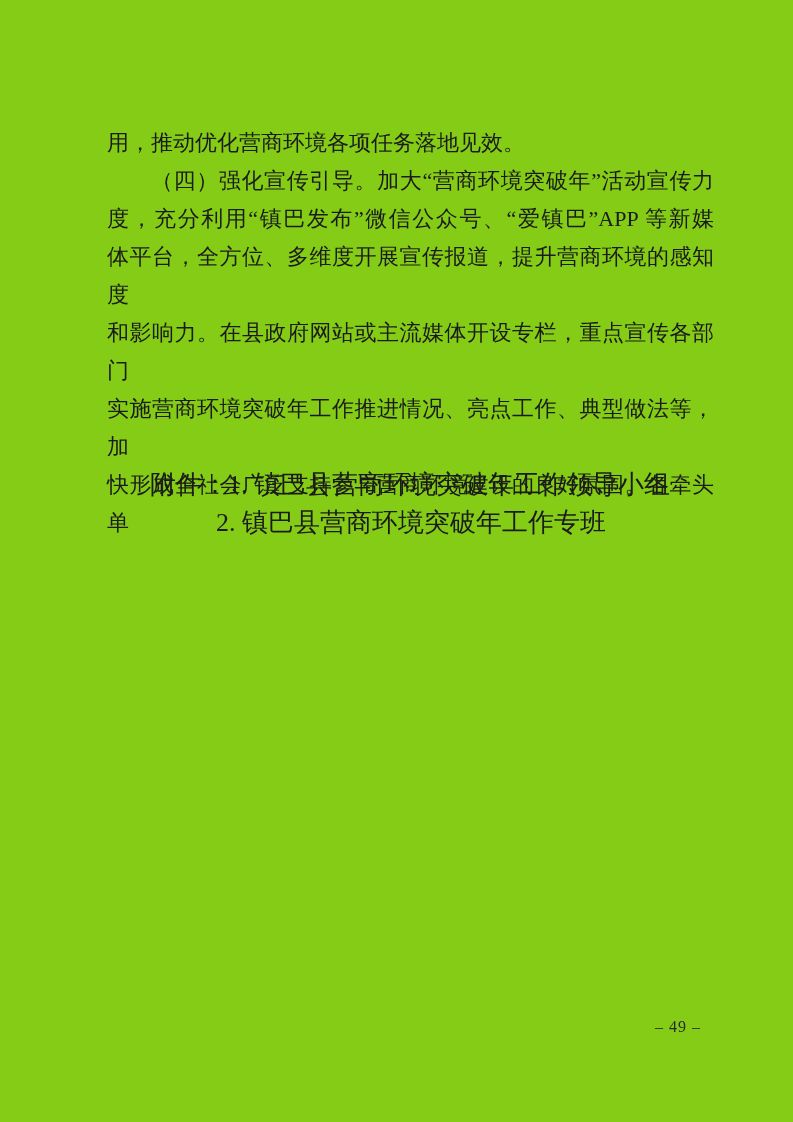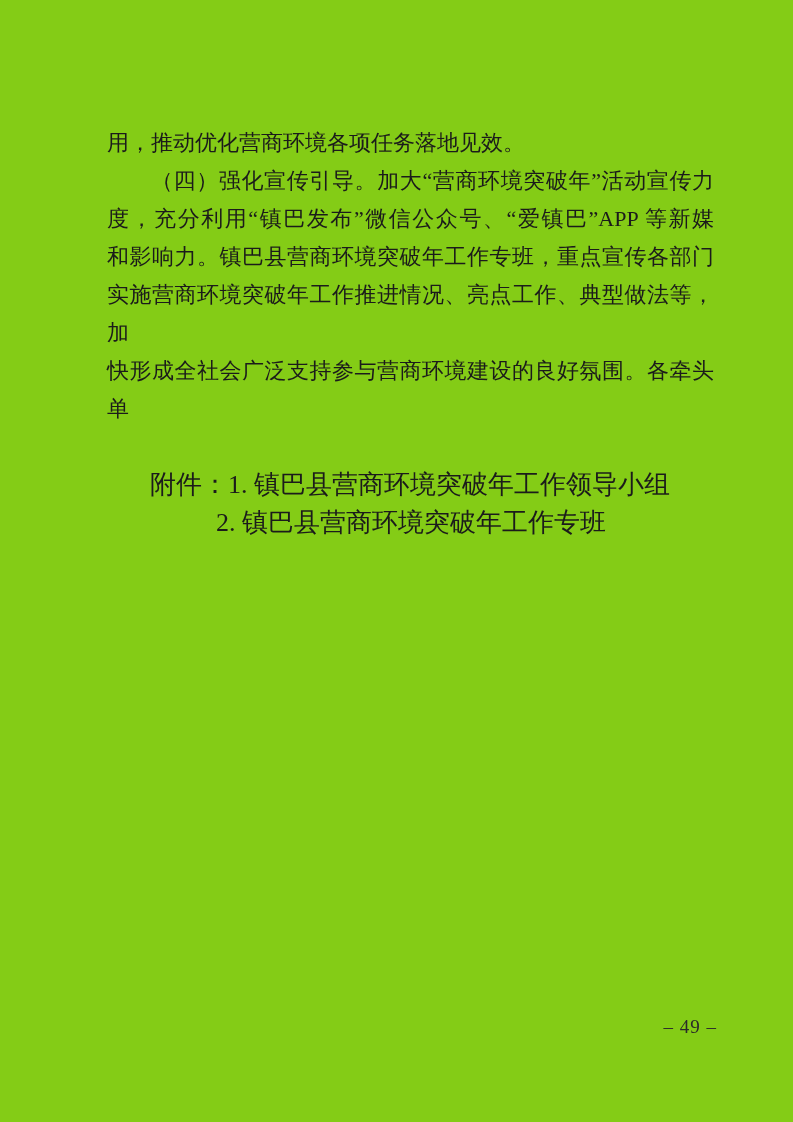--- a/index.html
+++ b/index.html
@@ -42,37 +42,38 @@
     width: 540px;
     font-size: 26px;
     line-height: 38px;
     color: #1b1b1b;
   }
   .att-line { white-space: nowrap; }
   .att-line.hang { margin-left: 66px; }
   .page-number {
     position: absolute;
     top: 1014px;
-    right: 76px;
-    font-size: 19px;
+    right: 92px;
+    font-size: 16px;
     line-height: 26px;
     color: #2a2a2a;
     letter-spacing: 1px;
   }
 </style>
 </head>
 <body>
 
 <div class="page">
 
   <div class="body-text">
     <div class="line end">用，推动优化营商环境各项任务落地见效。</div>
     <div class="line just indent2">（四）强化宣传引导。加大“营商环境突破年”活动宣传力</div>
     <div class="line just">度，充分利用“镇巴发布”微信公众号、“爱镇巴”APP 等新媒</div>
-    <div class="line just">和影响力。镇巴县营商环境突破年工作专班，重点宣传各部门</div>
+    <div class="line just">体平台，全方位、多维度开展宣传报道，提升营商环境的感知度</div>
+    <div class="line just">和影响力。在县政府网站或主流媒体开设专栏，重点宣传各部门</div>
     <div class="line just">实施营商环境突破年工作推进情况、亮点工作、典型做法等，加</div>
     <div class="line just">快形成全社会广泛支持参与营商环境建设的良好氛围。各牵头单</div>
   </div>
 
   <div class="attachments">
     <div class="att-line">
       <span>附件：</span><span>1. 镇巴县营商环境突破年工作领导小组</span>
     </div>
     <div class="att-line hang">2. 镇巴县营商环境突破年工作专班</div>
   </div>

